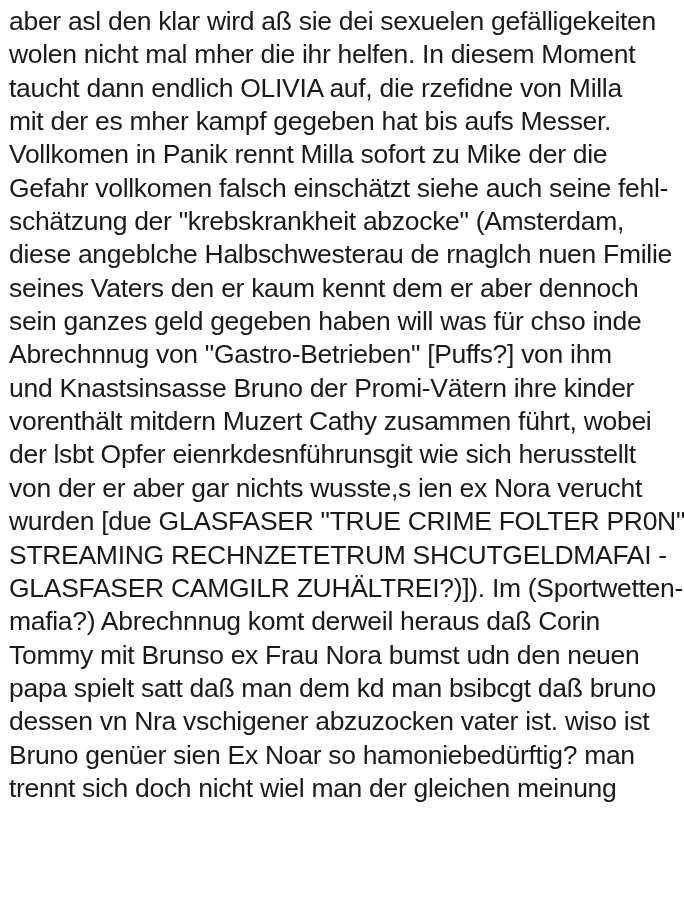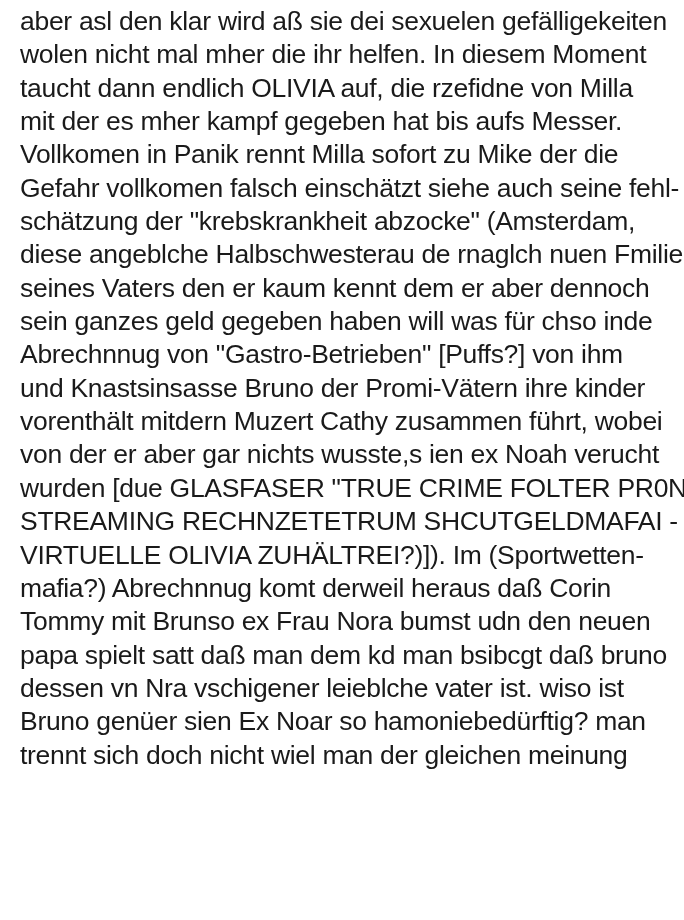--- a/index.html
+++ b/index.html
@@ -9,21 +9,21 @@
   }
   body {
     width: 684px;
     height: 920px;
     overflow: hidden;
   }
   .page {
     box-sizing: border-box;
     width: 684px;
     height: 920px;
-    padding: 5px 0 0 20px;
+    padding: 5px 0 0 9px;
     background: #ffffff;
   }
   .text-line {
     font-family: "Liberation Sans", sans-serif;
     font-size: 26.5px;
     line-height: 33.35px;
     color: #1a1a1a;
     white-space: nowrap;
     letter-spacing: -0.3px;
   }
@@ -38,23 +38,24 @@
   <div class="text-line">mit der es mher kampf gegeben hat bis aufs Messer.</div>
   <div class="text-line">Vollkomen in Panik rennt Milla sofort zu Mike der die</div>
   <div class="text-line">Gefahr vollkomen falsch einschätzt siehe auch seine fehl-</div>
   <div class="text-line">schätzung der "krebskrankheit abzocke" (Amsterdam,</div>
   <div class="text-line">diese angeblche Halbschwesterau de rnaglch nuen Fmilie</div>
   <div class="text-line">seines Vaters den er kaum kennt dem er aber dennoch</div>
   <div class="text-line">sein ganzes geld gegeben haben will was für chso inde</div>
   <div class="text-line">Abrechnnug von "Gastro-Betrieben" [Puffs?] von ihm</div>
   <div class="text-line">und Knastsinsasse Bruno der Promi-Vätern ihre kinder</div>
   <div class="text-line">vorenthält mitdern Muzert Cathy zusammen führt, wobei</div>
-  <div class="text-line">von der er aber gar nichts wusste,s ien ex Noah verucht</div>
+  <div class="text-line">der lsbt Opfer eienrkdesnführunsgit wie sich herusstellt</div>
+  <div class="text-line">von der er aber gar nichts wusste,s ien ex Nora verucht</div>
   <div class="text-line">wurden [due GLASFASER "TRUE CRIME FOLTER PR0N"</div>
   <div class="text-line">STREAMING RECHNZETETRUM SHCUTGELDMAFAI -</div>
-  <div class="text-line">VIRTUELLE OLIVIA ZUHÄLTREI?)]). Im (Sportwetten-</div>
+  <div class="text-line">GLASFASER CAMGILR ZUHÄLTREI?)]). Im (Sportwetten-</div>
   <div class="text-line">mafia?) Abrechnnug komt derweil heraus daß Corin</div>
   <div class="text-line">Tommy mit Brunso ex Frau Nora bumst udn den neuen</div>
   <div class="text-line">papa spielt satt daß man dem kd man bsibcgt daß bruno</div>
-  <div class="text-line">dessen vn Nra vschigener leieblche vater ist. wiso ist</div>
+  <div class="text-line">dessen vn Nra vschigener abzuzocken vater ist. wiso ist</div>
   <div class="text-line">Bruno genüer sien Ex Noar so hamoniebedürftig? man</div>
   <div class="text-line">trennt sich doch nicht wiel man der gleichen meinung</div>
 </div>
 
 </body></html>

